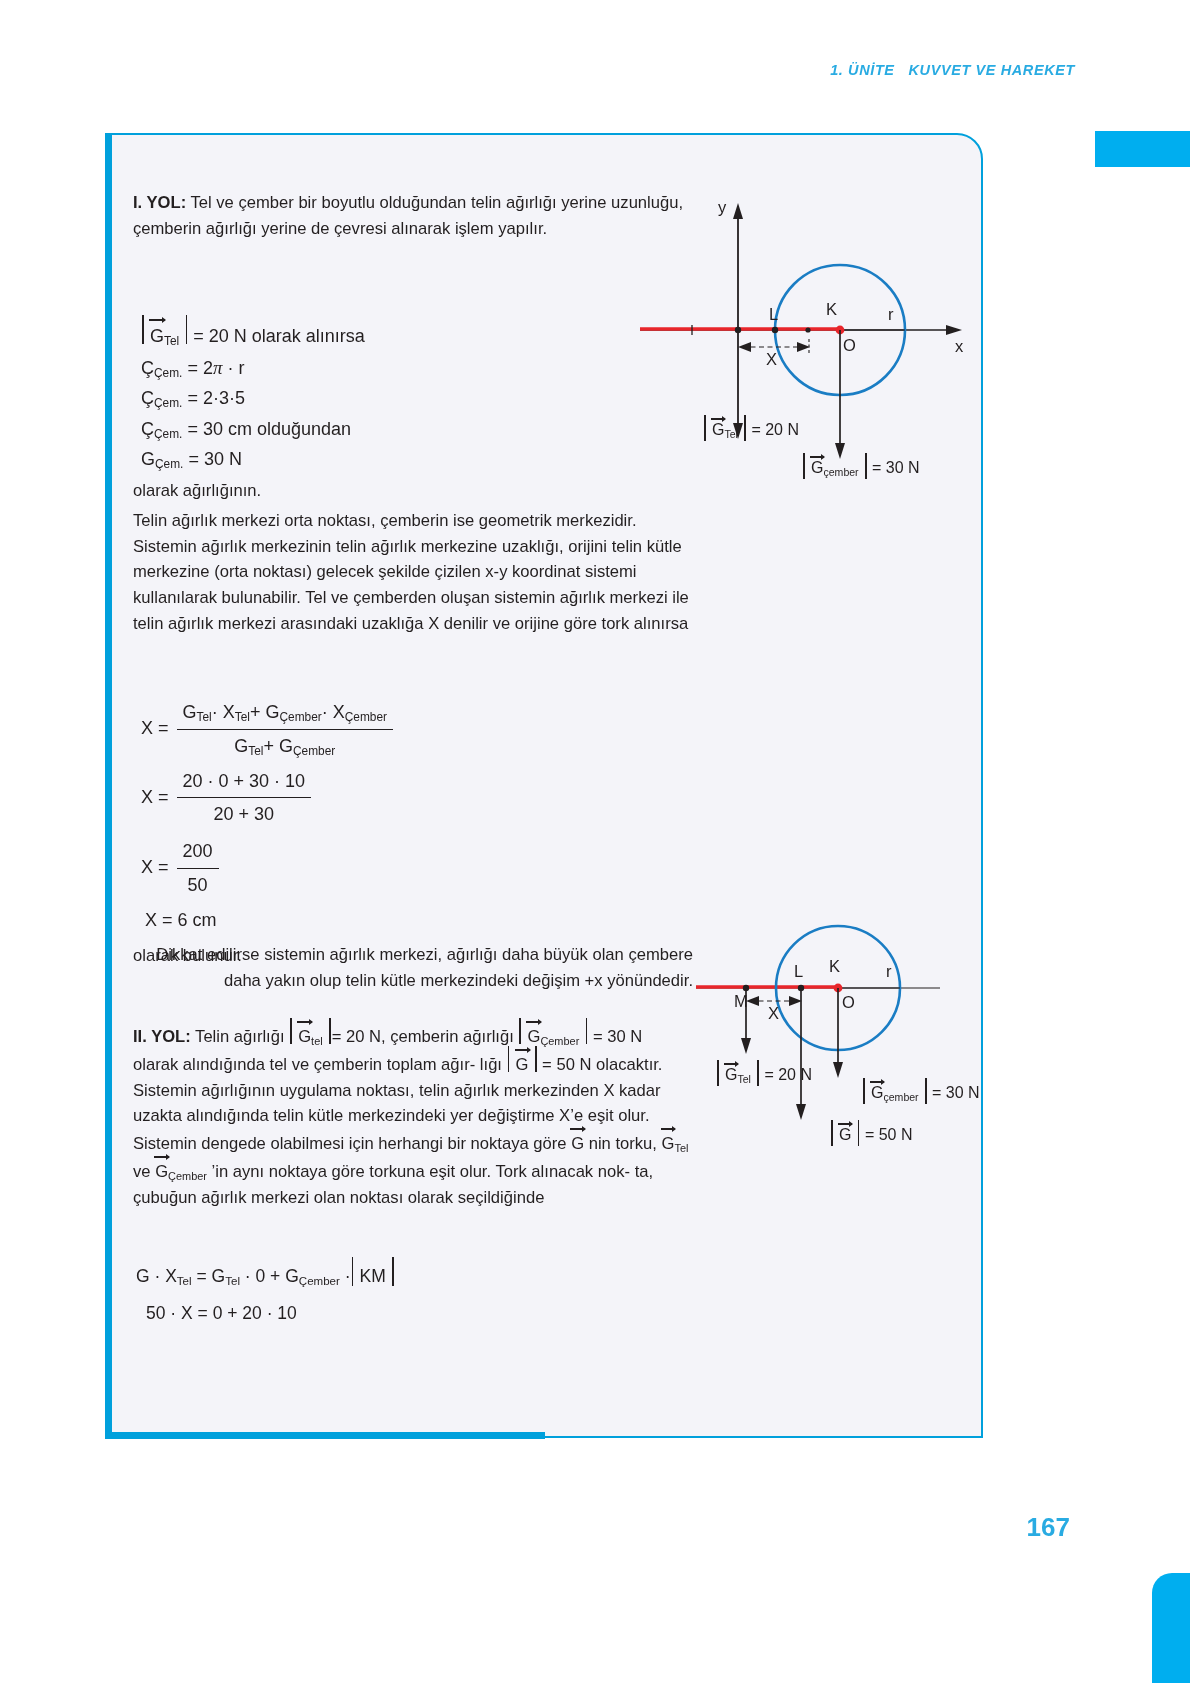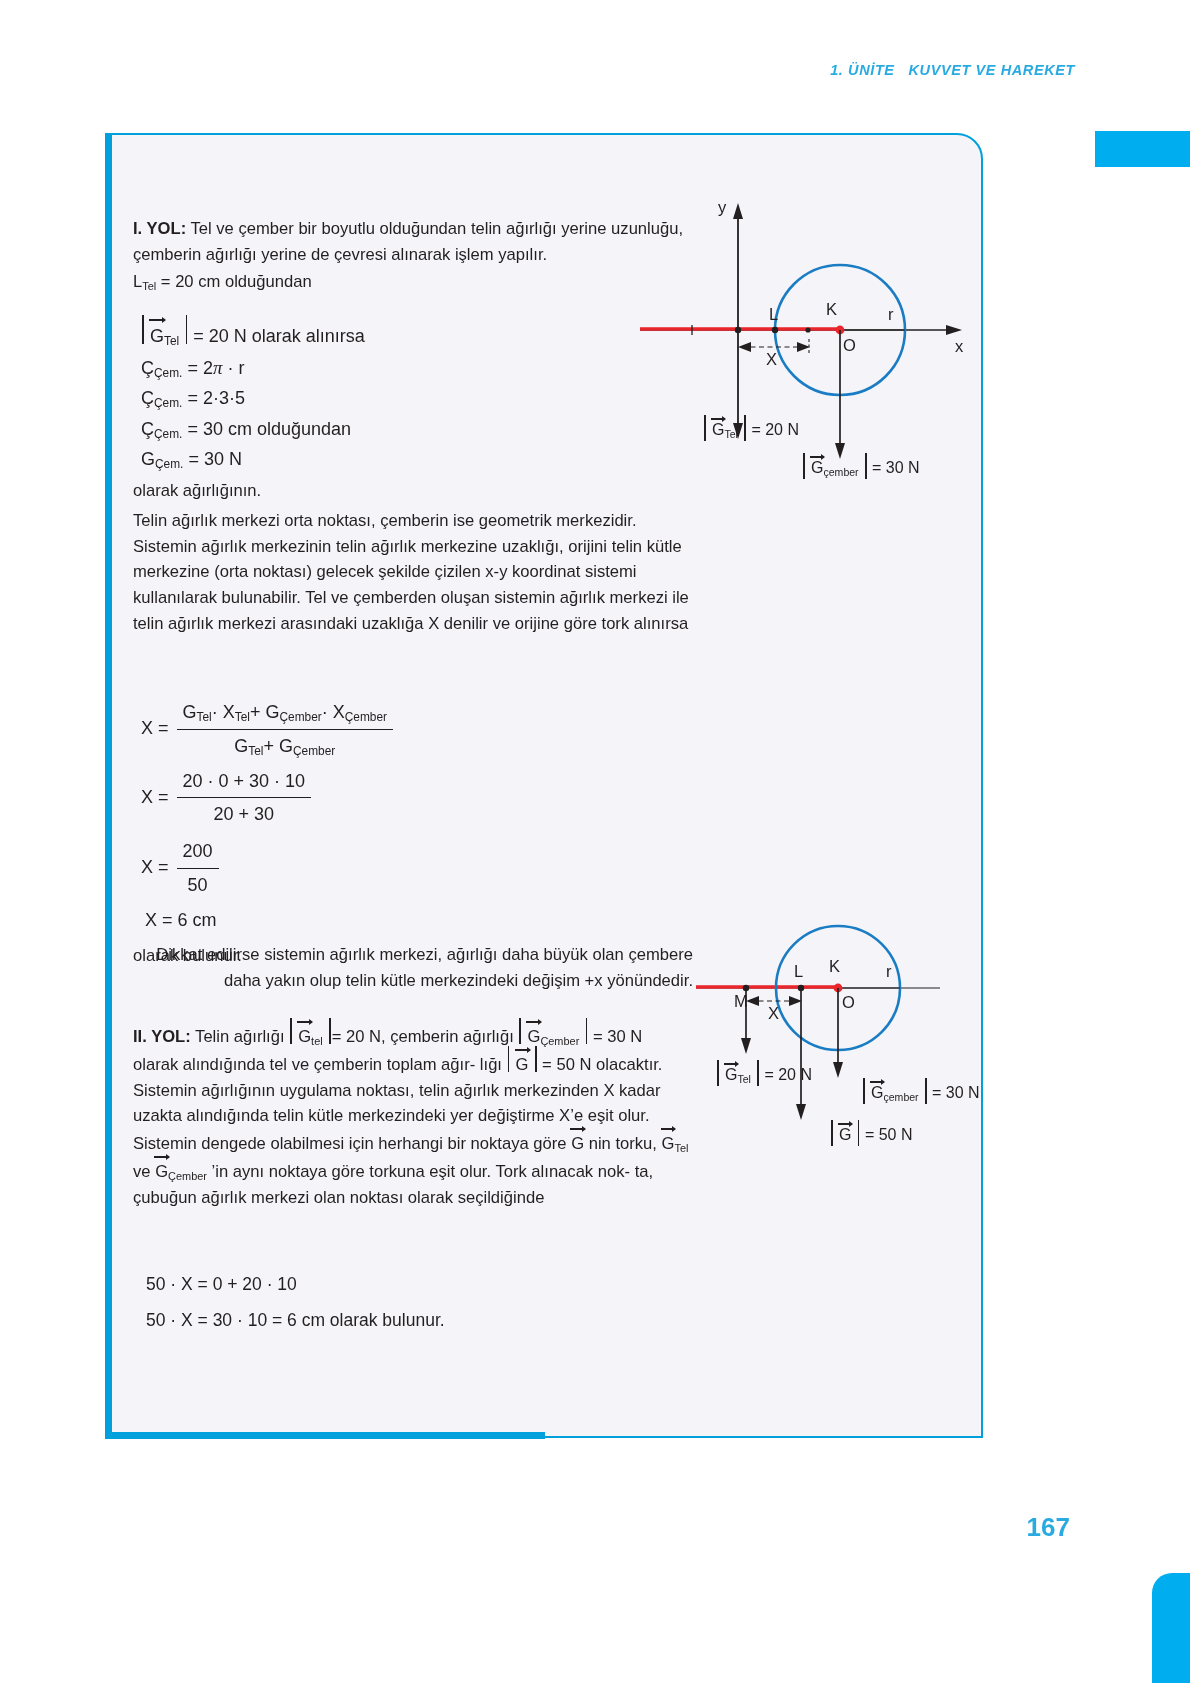--- a/index.html
+++ b/index.html
@@ -101,27 +101,23 @@
   <span>1. ÜNİTE</span>&nbsp;&nbsp;
   <span>KUVVET VE HAREKET</span>
 </div>
 
 <div class="top-tab"></div>
 
 <div class="panel"></div>
 <div class="panel-left-accent"></div>
 <div class="panel-bottom-accent"></div>
 
-<div class="col-text" style="top:190px;margin-top:26px;">
+<div class="col-text" style="top:190px;">
   <p class="para">
     <b class="lead">I. YOL:</b><span> Tel ve çember bir boyutlu olduğundan telin ağırlığı yerine uzunluğu, çemberin ağırlığı yerine de çevresi alınarak işlem yapılır.</span>
-  </p>
-  <p class="para" style="margin-top:2px;">
-    <span>L</span><span class="sub">Tel</span>
-    <span>= 20 cm olduğundan</span>
   </p>
 </div>
 
 <div class="math" style="top:320px;">
   <div class="mrow">
     <span class="bars tall"><span class="vec"><span class="ch">G</span></span><span class="sub">Tel</span></span>
     <span>= 20 N olarak alınırsa</span>
   </div>
   <div class="mrow">
     <span>Ç</span><span class="sub">Çem.</span>
@@ -185,22 +181,27 @@
   <p class="para">
     <b class="lead">II. YOL:</b><span> Telin ağırlığı </span><span class="bars"><span class="vec"><span class="ch">G</span></span><span class="sub">tel</span></span><span>= 20 N, çemberin ağırlığı</span>
     <span class="bars"><span class="vec"><span class="ch">G</span></span><span class="sub">Çember</span></span><span> = 30 N olarak alındığında tel ve çemberin toplam ağır-</span>
     <span>lığı </span><span class="bars"><span class="vec"><span class="ch">G</span></span></span><span> = 50 N olacaktır. Sistemin ağırlığının uygulama noktası, telin ağırlık merkezinden X kadar uzakta alındığında telin kütle merkezindeki yer değiştirme X’e eşit olur. Sistemin dengede olabilmesi için herhangi bir noktaya göre </span><span class="vec"><span class="ch">G</span></span><span> nin torku, </span><span class="vec"><span class="ch">G</span></span><span class="sub">Tel</span><span> ve</span>
     <span class="vec"><span class="ch">G</span></span><span class="sub">Çember</span><span> ’in aynı noktaya göre torkuna eşit olur. Tork alınacak nok-</span>
     <span>ta, çubuğun ağırlık merkezi olan noktası olarak seçildiğinde</span>
   </p>
 </div>
 
 <div class="math" style="top:1262px;left:136px;font-size:17.5px;">
+  <div class="mrow">
+    <span>G · X</span><span class="sub">Tel</span>
+    <span>= G</span><span class="sub">Tel</span>
+    <span>· 0 + G</span><span class="sub">Çember</span>
+    <span>·</span><span class="bars tall"><span>KM</span></span>
+  </div>
   <div class="mrow" style="margin-top:8px;margin-left:10px;">50 · X = 0 + 20 · 10</div>
-  <div class="mrow" style="margin-top:8px;margin-left:10px;">50 · X = 30 · 10 = 6 cm olarak bulunur.</div>
 </div>
 
 <div class="diagram" style="left:630px;top:195px;width:340px;height:290px;">
   <svg width="340" height="290" viewBox="0 0 340 290">
 
     <line x1="108" y1="22" x2="108" y2="232" stroke="#231f20" stroke-width="1.8"></line>
     <polygon points="108,8 103,24 113,24" fill="#231f20"></polygon>
     <polygon points="108,244 103,228 113,228" fill="#231f20"></polygon>
 
     <line x1="10" y1="135" x2="320" y2="135" stroke="#231f20" stroke-width="1.3"></line>

